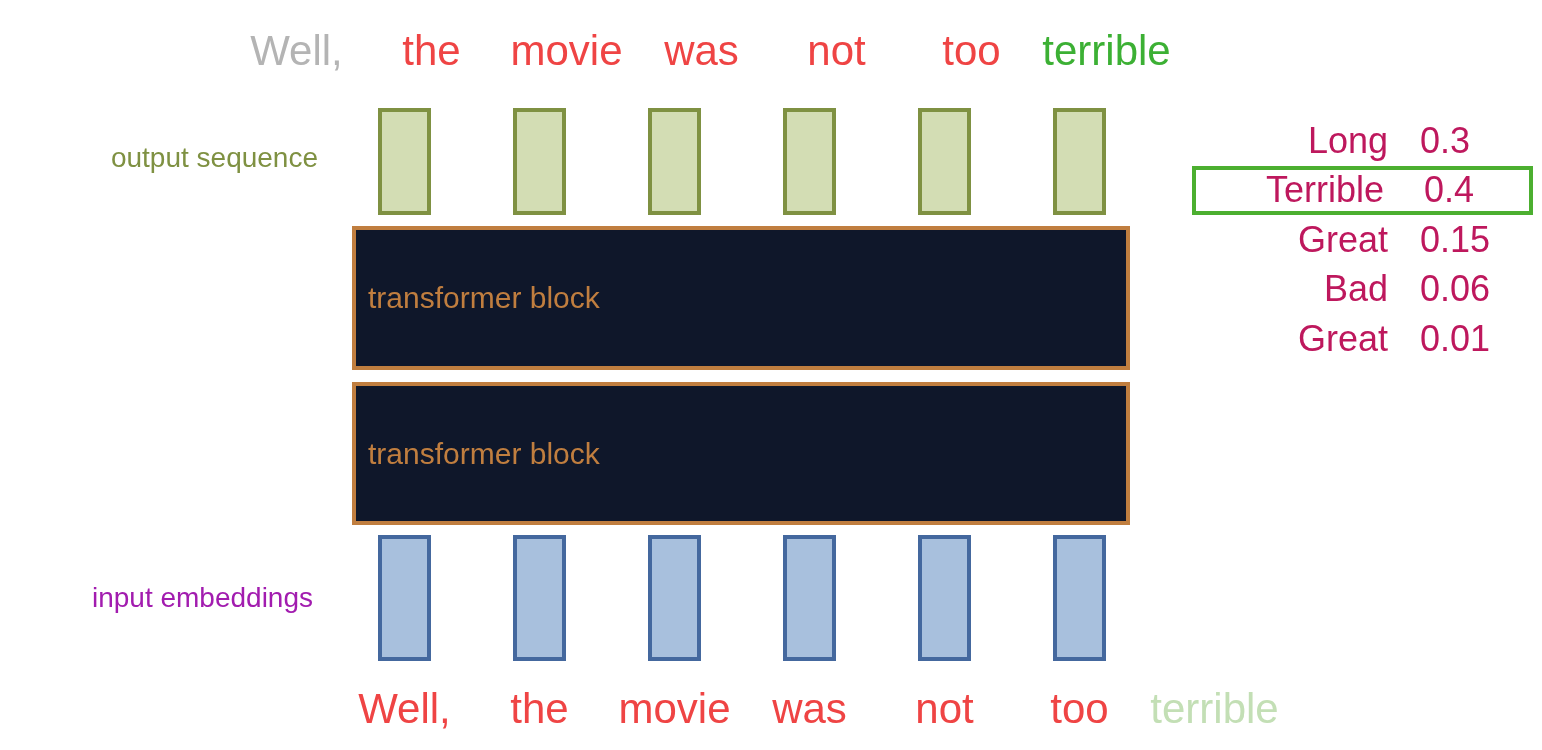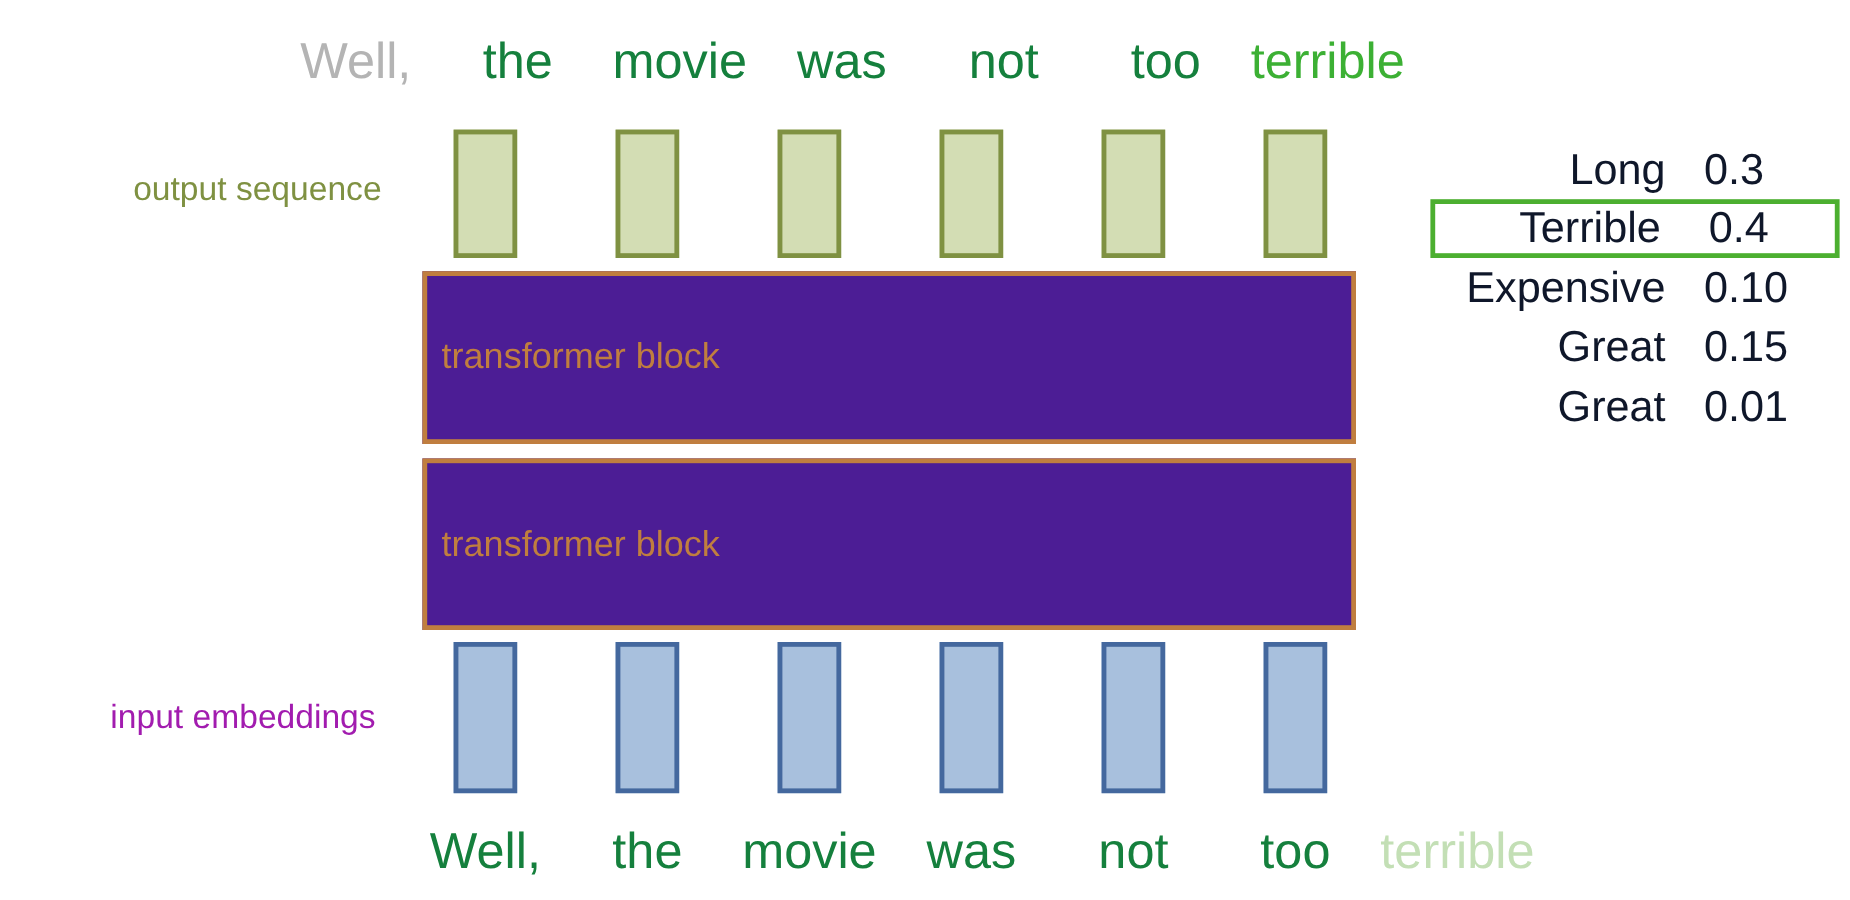--- a/index.html
+++ b/index.html
@@ -20,21 +20,21 @@
 
   
   .word {
     position: absolute;
     font-family: "Liberation Sans", sans-serif;
     font-size: 42px;
     line-height: 1;
     white-space: nowrap;
     text-align: center;
     transform: translateX(-50%);
-    color: #15803d;
+    color: #ef4444;
   }
   .word.top    { top: 30px; }
   .word.bottom { top: 688px; }
   .word.gray       { color: #b4b4b4; }
   .word.green      { color: #3cb034; }
   .word.lightgreen { color: #c3dfb5; }
 
   
   .side-label {
     position: absolute;
@@ -65,21 +65,21 @@
     background: #a8c0dd;
     border: 4px solid #44689e;
   }
 
   
   .tblock {
     position: absolute;
     box-sizing: border-box;
     left: 352px;
     width: 778px;
-    background: #4c1d95;
+    background: #0f172a;
     border: 4px solid #c07e3f;
   }
   #tblock-1 { top: 226px; height: 144px; }
   #tblock-2 { top: 382px; height: 143px; }
   .tblock-label {
     position: absolute;
     left: 12px;
     top: 50%;
     transform: translateY(-50%);
     font-family: "Liberation Sans", sans-serif;
@@ -102,21 +102,21 @@
     box-sizing: border-box;
   }
   .vocab-row .vword,
   .vocab-row .vprob {
     position: absolute;
     top: 50%;
     transform: translateY(-50%);
     font-family: "Liberation Sans", sans-serif;
     font-size: 36px;
     line-height: 1;
-    color: #0f172a;
+    color: #be185d;
     white-space: nowrap;
   }
   .vocab-row .vword { right: 145px; text-align: right; }
   .vocab-row .vprob { left: 228px;  text-align: left;  }
   .vocab-row.selected {
     border: 4px solid #4caf30;
   }
 </style>
 </head>
 <body>
@@ -175,26 +175,26 @@
   <div id="vocab">
       <div class="vocab-row">
         <span class="vword">Long</span>
         <span class="vprob">0.3</span>
       </div>
       <div class="vocab-row selected">
         <span class="vword">Terrible</span>
         <span class="vprob">0.4</span>
       </div>
       <div class="vocab-row">
-        <span class="vword">Expensive</span>
-        <span class="vprob">0.10</span>
-      </div>
-      <div class="vocab-row">
         <span class="vword">Great</span>
         <span class="vprob">0.15</span>
       </div>
       <div class="vocab-row">
+        <span class="vword">Bad</span>
+        <span class="vprob">0.06</span>
+      </div>
+      <div class="vocab-row">
         <span class="vword">Great</span>
         <span class="vprob">0.01</span>
       </div>
     </div>
 
 </div>
 
 </body></html>

